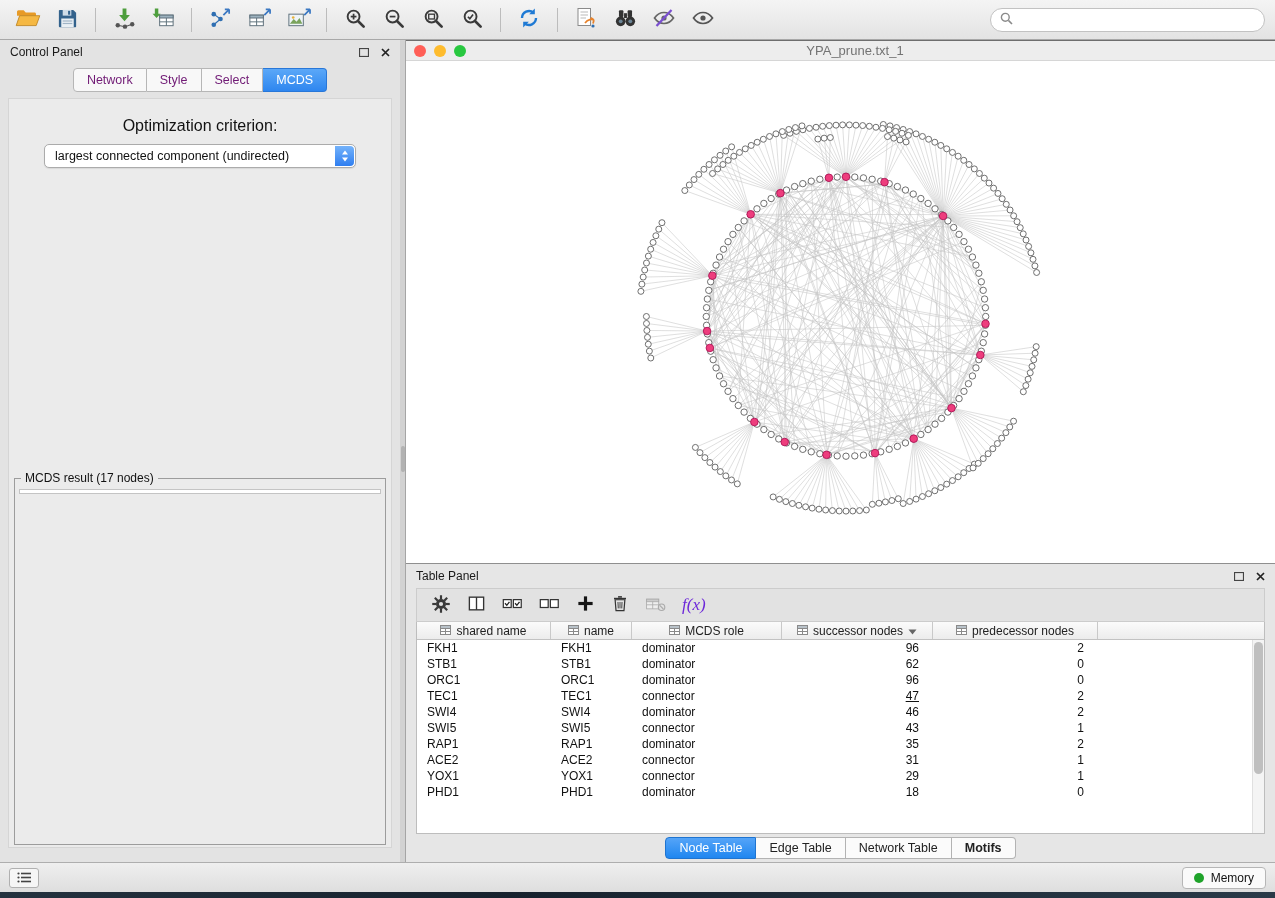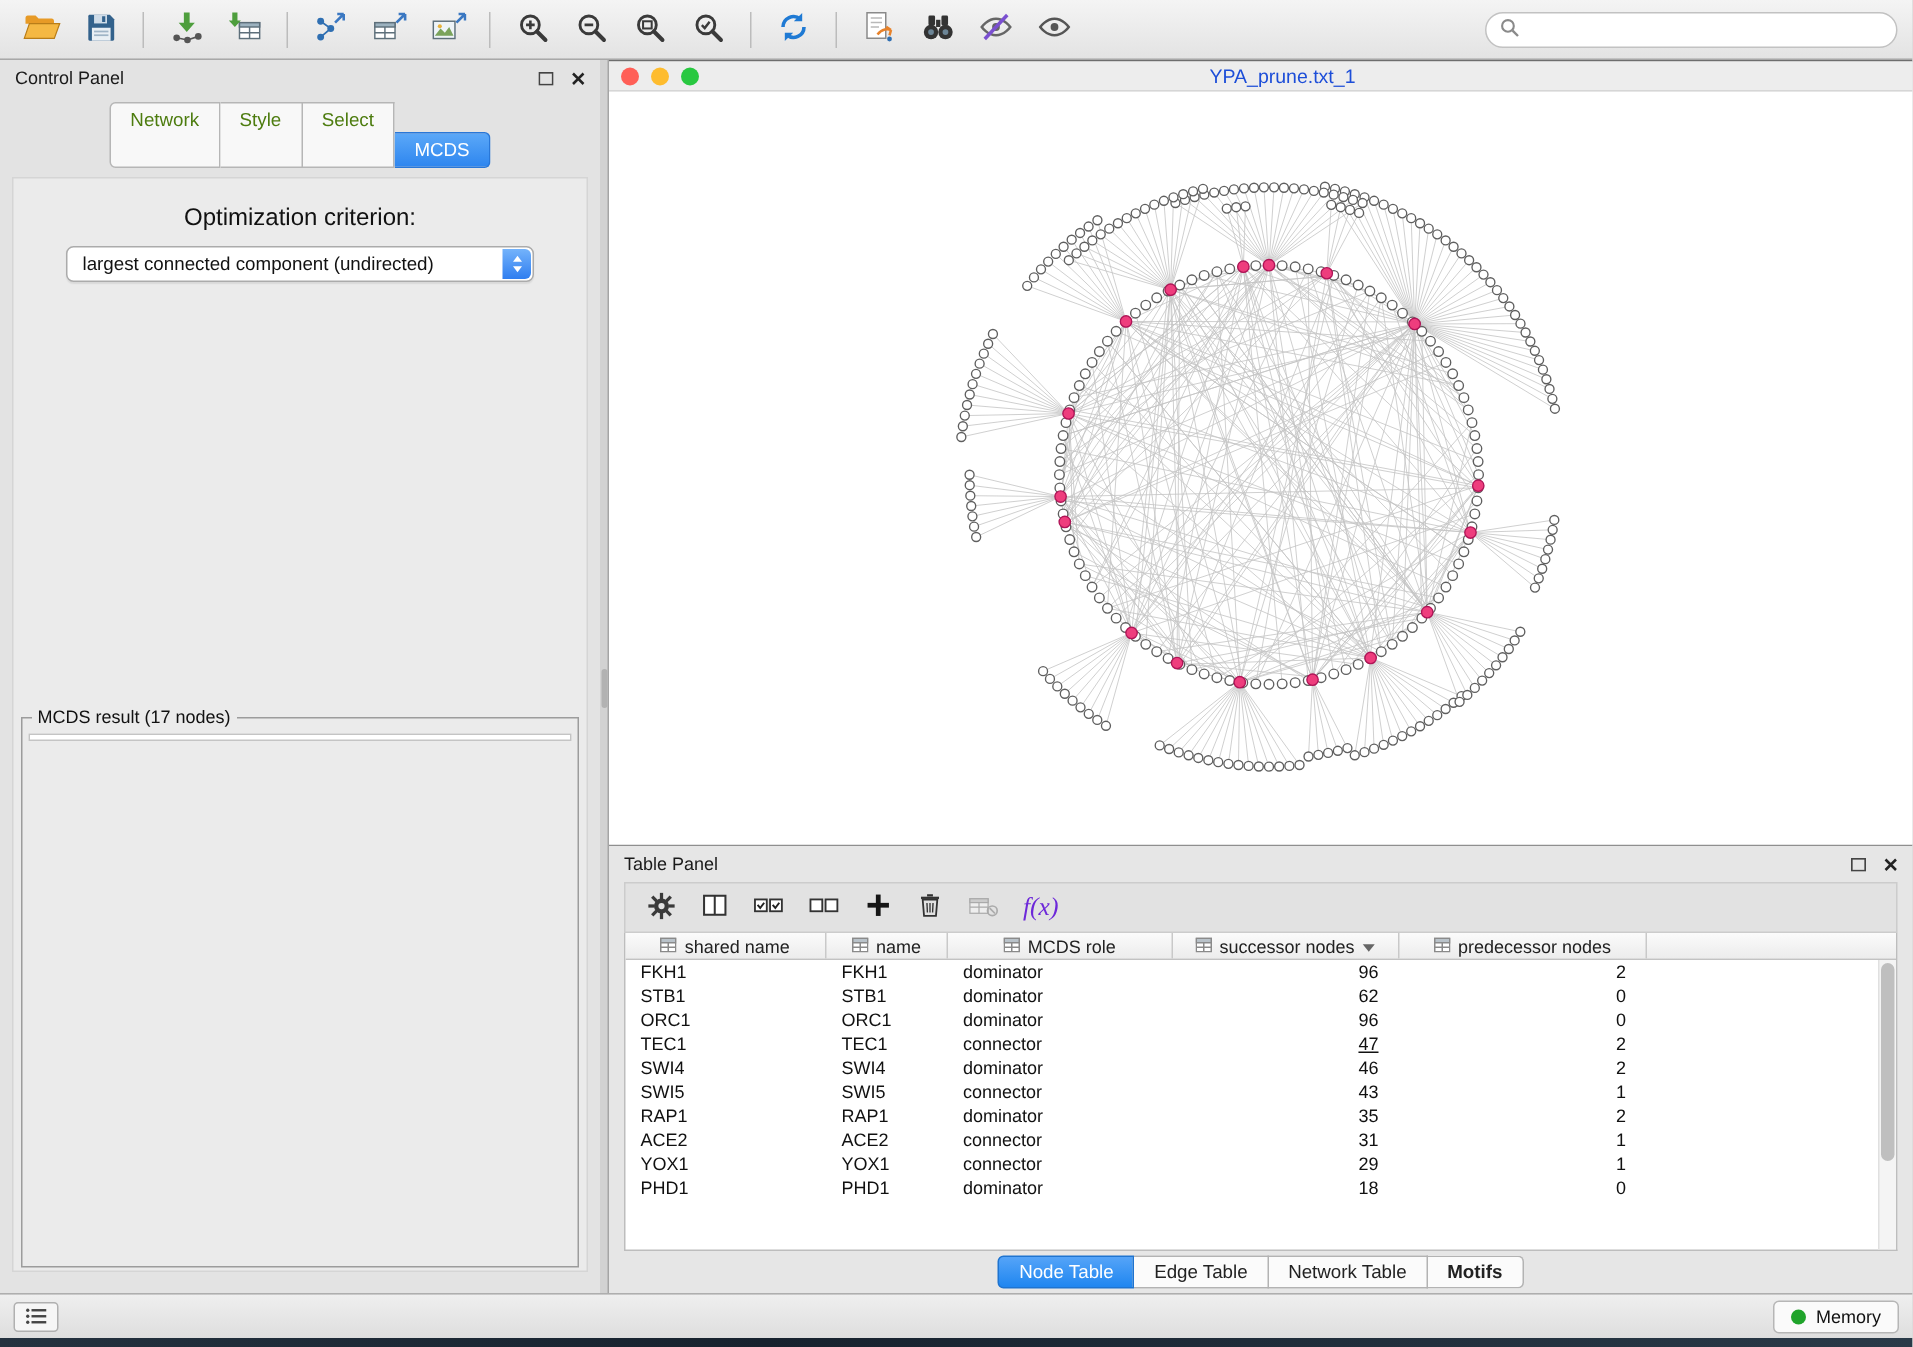--- a/index.html
+++ b/index.html
@@ -18,23 +18,23 @@
 
   
   .main { flex:1 1 auto; display:flex; min-height:0; }
 
   
   .control-panel { width:400px; background:#e3e3e3; display:flex; flex-direction:column; flex:0 0 auto; }
   .panel-titlebar { height:24px; display:flex; align-items:center; padding:0 10px; font-size:12px; color:#1a1a1a; flex:0 0 auto; }
   .pt-icons { margin-left:auto; display:flex; gap:12px; align-items:center; }
   .pt-icons > span { display:flex; }
   .cp-tabs { display:flex; justify-content:center; margin:4px 0 2px; flex:0 0 auto; }
-  .cp-tab { padding:4px 13px; background:#f8f8f8; border:1px solid #b6b6b6; border-left:none; font-size:12.5px; color:#4d7c0f; }
+  .cp-tab { padding:4px 13px; background:#f8f8f8; border:1px solid #b6b6b6; border-left:none; font-size:12.5px; color:#701a75; }
   .cp-tab:first-child { border-left:1px solid #b6b6b6; border-radius:4px 0 0 4px; }
-  .cp-tab:last-child { border-radius:0 4px 4px 0;margin-top:20px; }
+  .cp-tab:last-child { border-radius:0 4px 4px 0; }
   .cp-tab.active { background:linear-gradient(#5ba8f8,#2e86ef); color:#fff; border-color:#2877d8; }
   .cp-card { flex:1 1 auto; margin:4px 8px 14px; background:#ebebeb; border:1px solid #d5d5d5;
              display:flex; flex-direction:column; align-items:center; padding-top:18px; min-height:0; }
   .opt-label { font-size:16px; }
   .dropdown { margin-top:9px; width:312px; height:24px; background:#fff; border:1px solid #ababab; border-radius:5px;
               display:flex; align-items:center; padding-left:10px; font-size:12.5px; position:relative;
               box-shadow:0 1px 1px rgba(0,0,0,.08); }
   .dd-btn { position:absolute; right:1px; top:1px; bottom:1px; width:19px; background:linear-gradient(#74b3fb,#2f7ef0);
             border-radius:0 4px 4px 0; display:flex; align-items:center; justify-content:center; }
   .btn-row { margin-top:13px; display:flex; gap:16px; }
@@ -53,21 +53,21 @@
   .v-divider .grip { position:absolute; top:406px; left:1px; width:4px; height:26px; background:#b2b2b2; border-radius:2px; }
 
   
   .right-col { flex:1 1 auto; display:flex; flex-direction:column; min-width:0; background:#dcdcdc; }
   .network-window { height:524px; display:flex; flex-direction:column; background:#fff;
                     border-top:1px solid #6e6e6e; border-bottom:1px solid #8f8f8f; flex:0 0 auto; }
   .net-titlebar { height:20px; background:#ededed; border-bottom:1px solid #d6d6d6; position:relative;
                   display:flex; align-items:center; padding:0 8px; gap:8px; flex:0 0 auto; }
   .tl { width:12px; height:12px; border-radius:50%; }
   .tl.red { background:#ff5f57; } .tl.yellow { background:#febc2e; } .tl.green { background:#28c840; }
-  .net-title { position:absolute; left:0; right:1px; text-align:center; font-size:13px; color:#1d4ed8;padding-left:30px; }
+  .net-title { position:absolute; left:0; right:1px; text-align:center; font-size:13px; color:#737373;padding-left:30px; }
   .net-canvas { flex:1; display:block; background:#fff; }
 
   
   .table-panel { flex:1 1 auto; background:#e6e6e6; display:flex; flex-direction:column; min-height:0; }
   .tp-inner { margin:0 10px; flex:1 1 auto; display:flex; flex-direction:column; min-height:0; }
   .tp-toolbar { height:34px; background:#e2e2e2; border:1px solid #cccccc; display:flex; align-items:center;
                 gap:16px; padding:0 14px; flex:0 0 auto; }
   .fx { font-family:"Liberation Serif",serif; font-style:italic; font-size:17px; color:#6d28d9; }
   .table-area { flex:1 1 auto; background:#fff; border:1px solid #bdbdbd; border-top:none; position:relative;
                 display:flex; flex-direction:column; overflow:hidden; min-height:0; }

